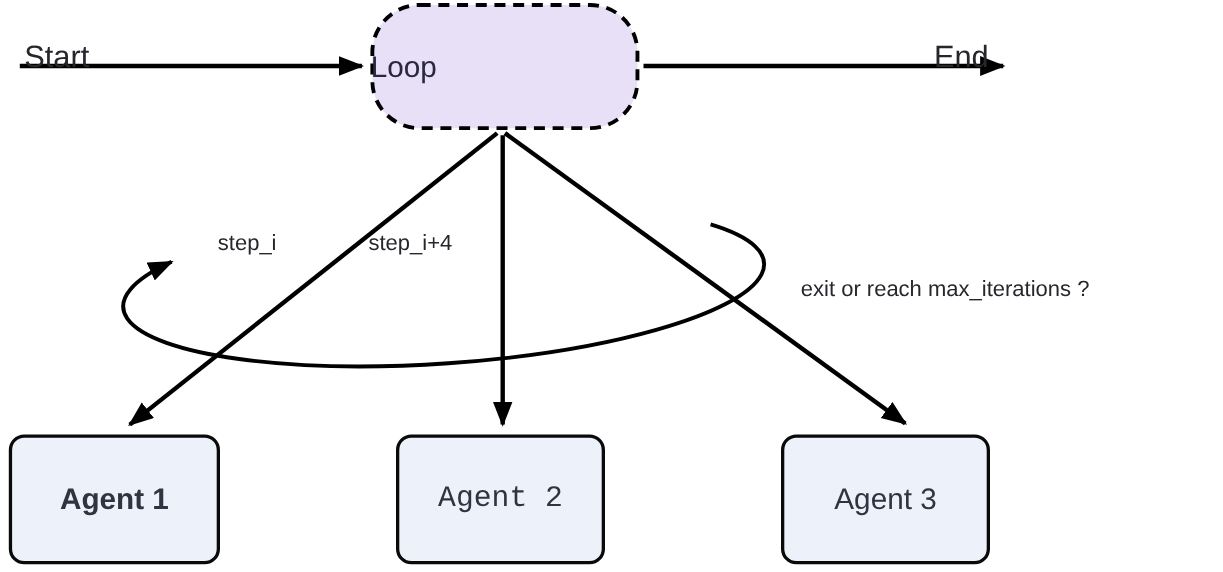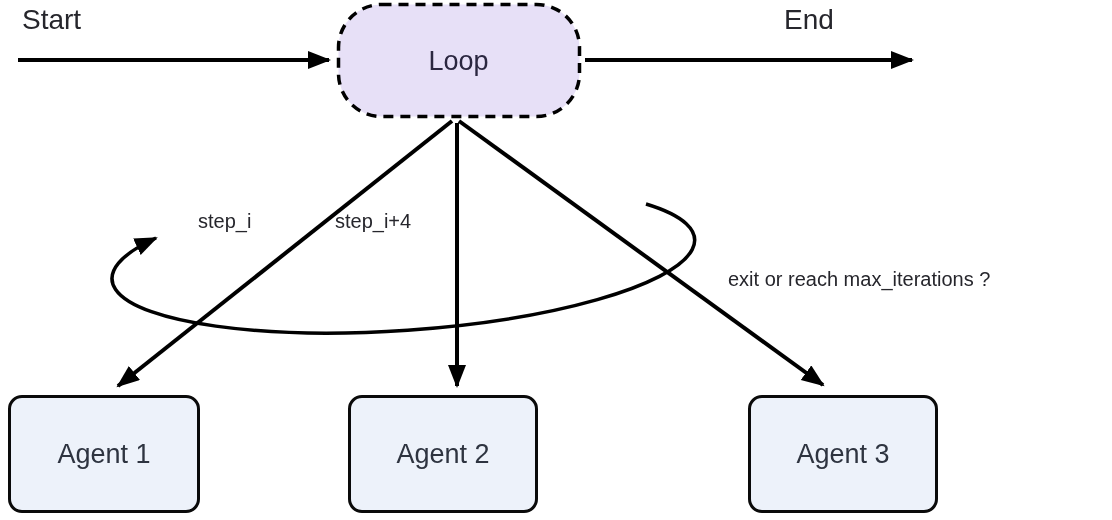--- a/index.html
+++ b/index.html
@@ -8,35 +8,35 @@
     font-family:"Liberation Sans", sans-serif;overflow:hidden;
   }
   .edges{position:absolute;left:0;top:0;width:1112px;height:520px;z-index:1;}
   .edges path.edge{stroke:#000000;stroke-width:4;fill:none;}
   .edges path.arc{stroke:#000000;stroke-width:3.5;fill:none;}
   .edges rect.loop-node{fill:#e7e0f7;stroke:#000000;stroke-width:3.5;stroke-dasharray:10 7;}
   .lbl{
     position:absolute;z-index:2;color:#26262c;font-size:20px;line-height:30px;
     white-space:nowrap;
   }
-  .lbl.big{font-size:28px;}
+  .lbl.big{font-size:28px;margin-top:32px;}
   .node-text{
     position:absolute;z-index:2;left:337px;top:5px;width:243px;height:112px;
-    display:flex;flex-direction:column;align-items:center;justify-content:center;
+    display:flex;flex-direction:column;justify-content:center;
     color:#2b2740;font-size:27px;line-height:35px;
   }
   .agent{
     position:absolute;z-index:2;top:395px;height:118px;box-sizing:border-box;
     background:#edf2fa;border:3.5px solid #0a0a0a;border-radius:14px;
     display:flex;align-items:center;justify-content:center;
     color:#2e3440;font-size:27px;
   }
-  .agent1{left:8px;width:192px;}
-  .agent2{left:348px;width:190px;}
-  .agent3{left:748px;width:190px;}
+  .agent1{left:8px;width:192px;font-weight:bold;}
+  .agent2{left:360px;width:190px;font-family:Liberation Mono, monospace;}
+  .agent3{left:710px;width:190px;}
 </style>
 </head>
 <body>
 
 <div class="canvas">
 
   <svg class="edges" viewBox="0 0 1112 520" xmlns="http://www.w3.org/2000/svg">
     <defs>
       <marker id="ah" markerUnits="userSpaceOnUse" markerWidth="30" markerHeight="22" refX="21" refY="9" orient="auto">
         <path d="M0,0 L23,9 L0,18 Z" fill="#000000"></path>
@@ -49,30 +49,30 @@
     <rect class="loop-node" x="338.5" y="4.5" width="241" height="112" rx="43" ry="43"></rect>
 
     <path class="edge" d="M 452 121 L 118 386" marker-end="url(#ah)"></path>
     <path class="edge" d="M 457 123 L 457 386" marker-end="url(#ah)"></path>
     <path class="edge" d="M 459 121 L 823 385" marker-end="url(#ah)"></path>
 
     <path class="arc" d="M 646 204 A 292 71 -4 1 1 156 238" marker-end="url(#ah)"></path>
   </svg>
 
   <div class="lbl big" style="left:22px;top:5px;">Start</div>
-  <div class="lbl big" style="left:784px;top:5px;">End</div>
+  <div class="lbl big" style="left:849px;top:5px;">End</div>
 
   <div class="node-text">
     <span>Loop</span>
   </div>
 
   <div class="lbl" style="left:198px;top:206px;">step_i</div>
   <div class="lbl" style="left:335px;top:206px;">step_i+4</div>
 
-  <div class="lbl" style="left:728px;top:248px;margin-top:16px;">exit or reach max_iterations ?</div>
+  <div class="lbl" style="left:728px;top:248px;">exit or reach max_iterations ?</div>
 
   <div class="agent agent1">
     <span>Agent 1</span>
   </div>
   <div class="agent agent2">
     <span>Agent 2</span>
   </div>
   <div class="agent agent3">
     <span>Agent 3</span>
   </div>

